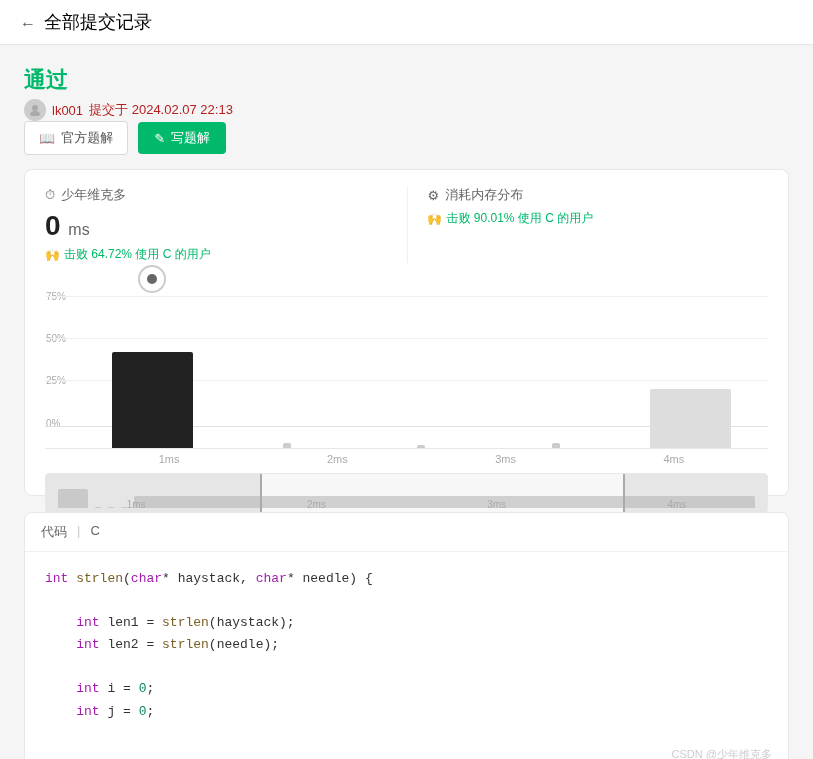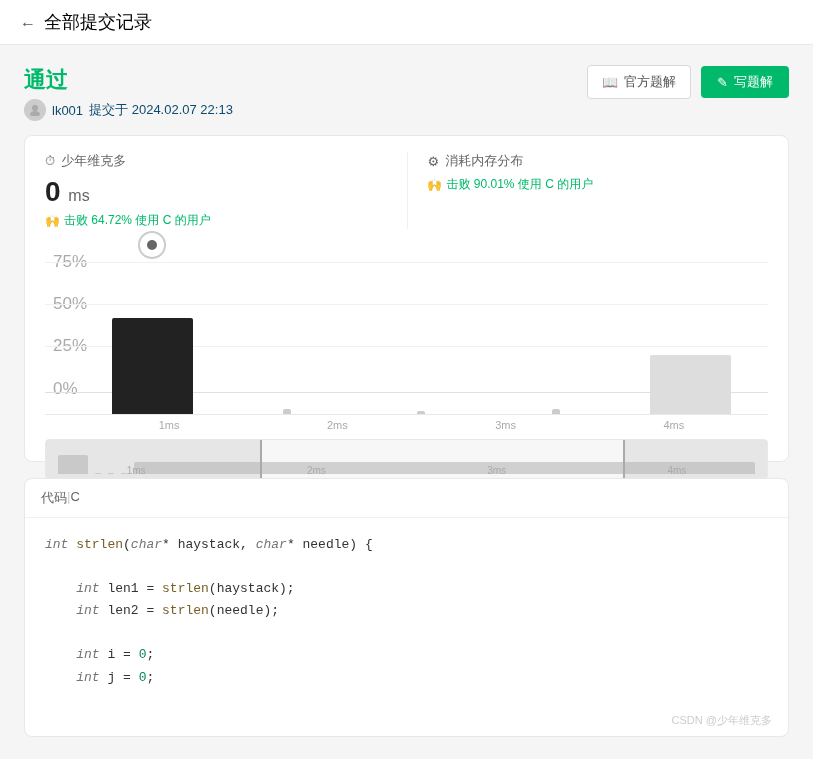--- a/index.html
+++ b/index.html
@@ -36,33 +36,34 @@
     
     .main-content {
       padding: 20px 24px;
     }
     
     .status-row {
       display: flex;
       align-items: flex-start;
       justify-content: space-between;
       margin-bottom: 14px;
+      flex-direction: column;
     }
     .status-left {}
     .status-passed {
       color: #00b96b;
       font-size: 22px;
       font-weight: bold;
       margin-bottom: 4px;
     }
     .submitter-row {
       display: flex;
       align-items: center;
       gap: 6px;
-      color: #0c4a6e;
+      color: #b91c1c;
       font-size: 13px;
     }
     .avatar-small {
       width: 22px;
       height: 22px;
       border-radius: 50%;
       background: #ccc;
       display: inline-flex;
       align-items: center;
       justify-content: center;
@@ -158,22 +159,22 @@
       border-bottom: 1px solid #e8e8e8;
     }
     .grid-line {
       position: absolute;
       width: 100%;
       border-top: 1px solid #f0f0f0;
       left: 0;
     }
     .y-label {
       position: absolute;
-      left: 8px;
-      font-size: 17px;
+      left: 1px;
+      font-size: 10px;
       color: #aaa;
       transform: translateY(-50%);
     }
     .bars-area {
       position: absolute;
       left: 40px;
       right: 10px;
       bottom: 0;
       top: 0;
       display: flex;
@@ -287,36 +288,37 @@
       border: 1px solid #e8e8e8;
       border-radius: 8px;
       overflow: hidden;
     }
     .code-header {
       padding: 10px 16px;
       border-bottom: 1px solid #f0f0f0;
       font-size: 13px;
       color: #666;
       display: flex;
+      gap: 10px;
     }
     .code-header-sep {
       color: #ccc;
     }
     .code-body {
       padding: 16px 20px;
       font-family: 'Courier New', Consolas, monospace;
       font-size: 13px;
       line-height: 1.7;
       background: #fff;
     }
     .code-line {
       display: flex;
       white-space: pre;
     }
-    .kw { color: #737373; font-style: italic; }
+    .kw { color: #a21caf; }
     .fn { color: #795e26; }
     .num { color: #098658; }
     .punc { color: #333; }
     .watermark {
       text-align: right;
       padding: 8px 16px;
       font-size: 11px;
       color: #ccc;
     }
   </style>

